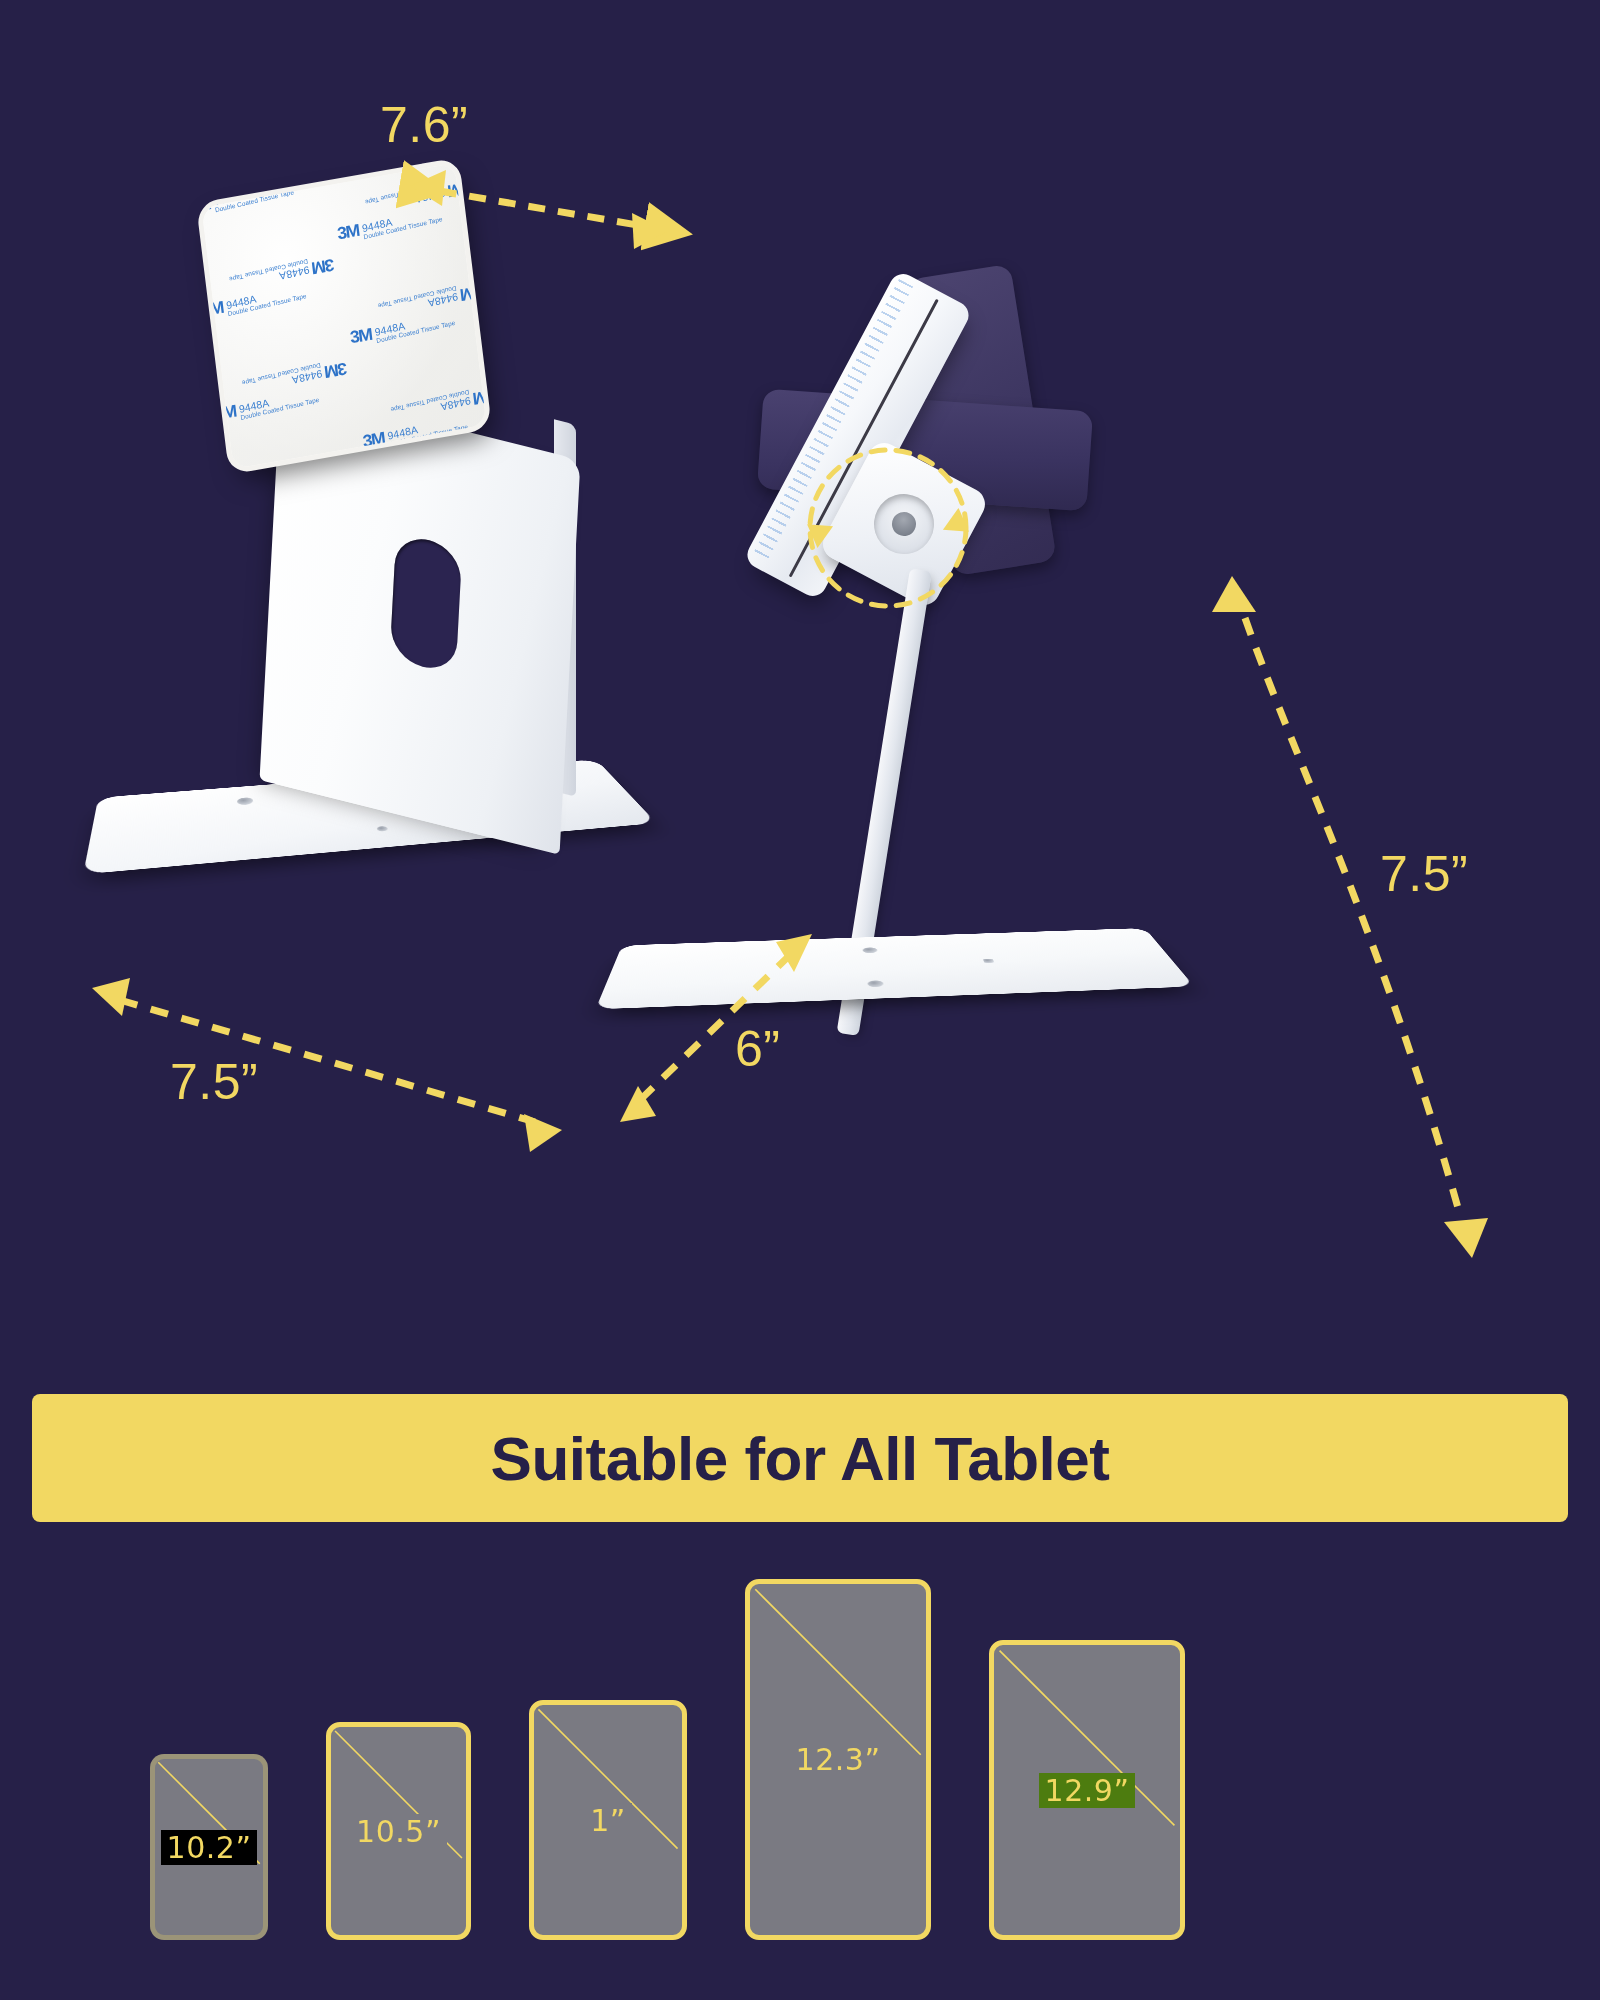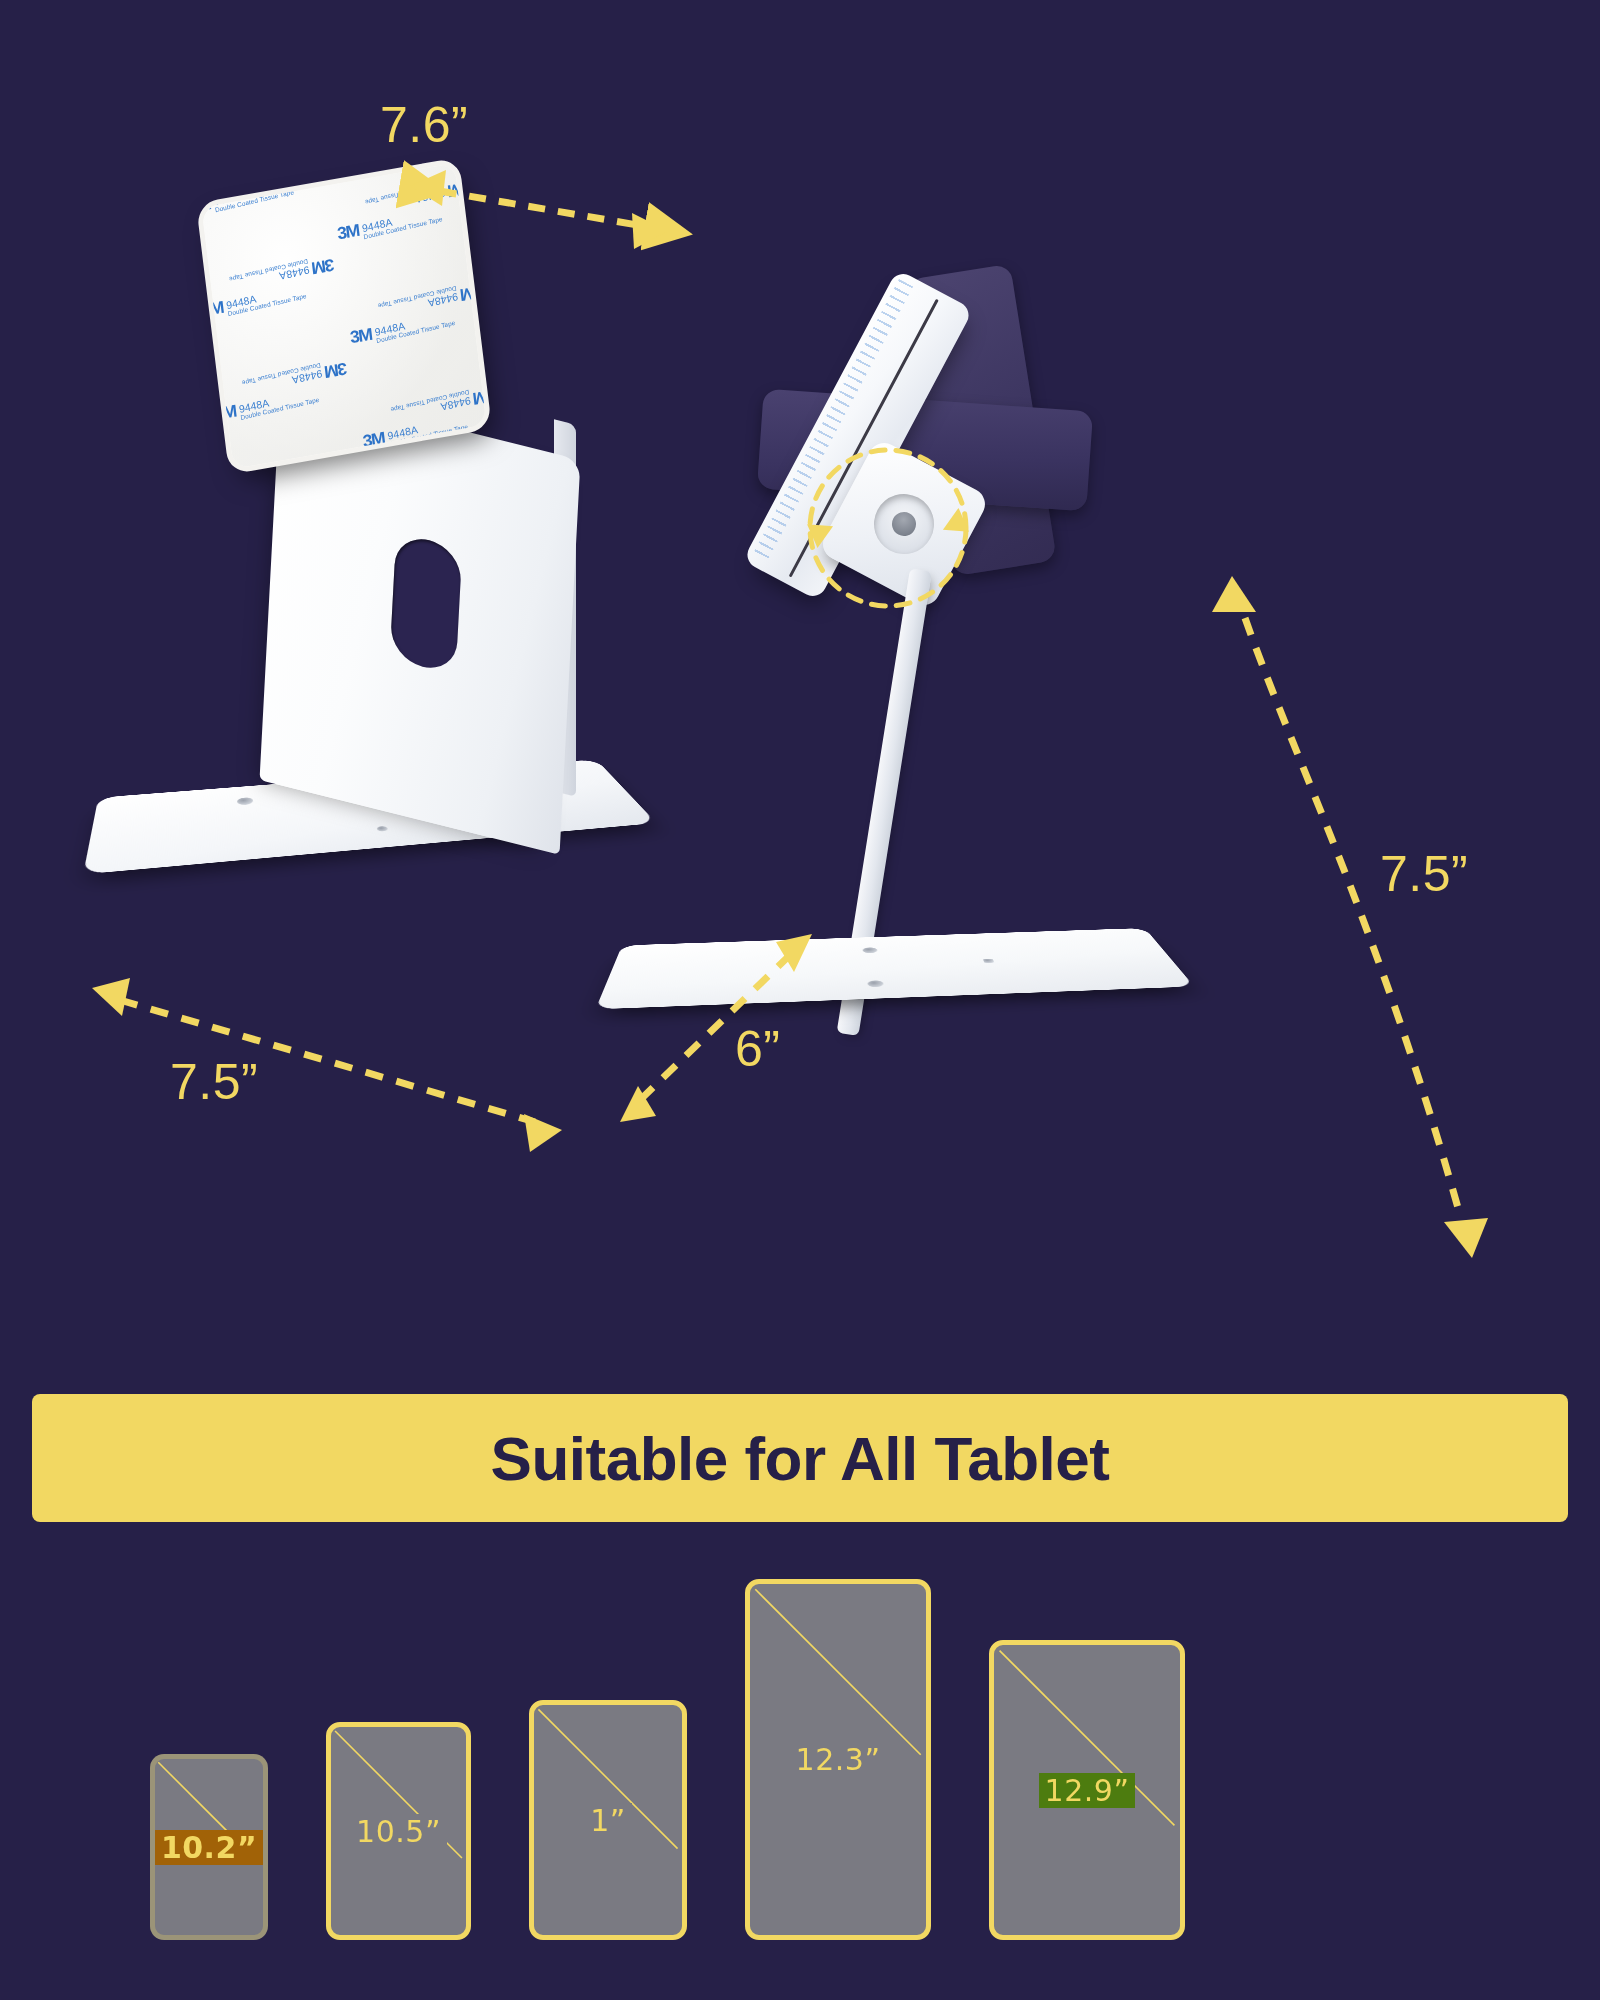--- a/index.html
+++ b/index.html
@@ -526,21 +526,21 @@
 
   <div id="banner">
     <span id="banner-title">Suitable for All Tablet</span>
   </div>
 
   <div id="sizes">
       <div class="tablet faint" style="width: 118px; height: 186px;">
         <svg class="diag" viewBox="0 0 100 100" preserveAspectRatio="none">
           <line x1="3" y1="3" x2="97" y2="97" stroke="#F2D862" stroke-width="1.6" vector-effect="non-scaling-stroke"></line>
         </svg>
-        <span class="size-label" style="background: #a16207; font-weight: bold;">10.2”</span>
+        <span class="size-label" style="background: #000000;">10.2”</span>
       </div>
       <div class="tablet" style="width: 145px; height: 218px;">
         <svg class="diag" viewBox="0 0 100 100" preserveAspectRatio="none">
           <line x1="3" y1="3" x2="97" y2="97" stroke="#F2D862" stroke-width="1.6" vector-effect="non-scaling-stroke"></line>
         </svg>
         <span class="size-label" style="background: rgb(122, 122, 130);">10.5”</span>
       </div>
       <div class="tablet" style="width: 158px; height: 240px;">
         <svg class="diag" viewBox="0 0 100 100" preserveAspectRatio="none">
           <line x1="3" y1="3" x2="97" y2="97" stroke="#F2D862" stroke-width="1.6" vector-effect="non-scaling-stroke"></line>

